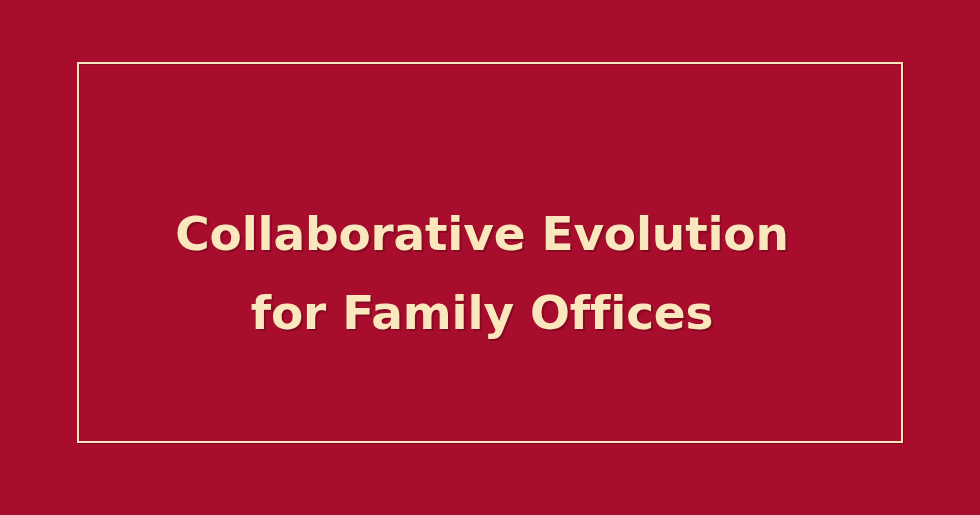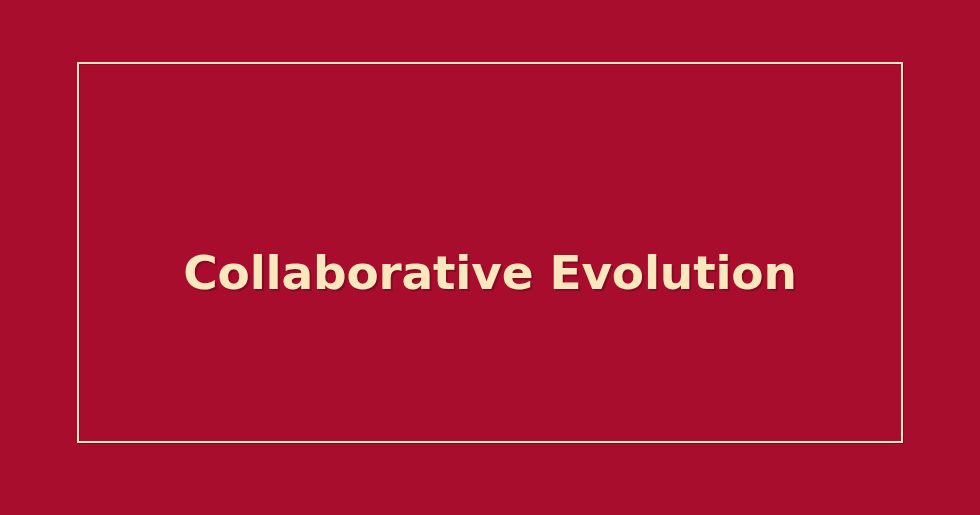--- a/index.html
+++ b/index.html
@@ -30,21 +30,21 @@
     height: 381px;
     box-sizing: border-box;
     border: 2px solid #FAE7BE;
     box-shadow: 1px 1px 0 rgba(90, 6, 22, 0.55),
                 inset 1px 1px 0 rgba(90, 6, 22, 0.30);
     pointer-events: none;
   }
 
   #title-block {
     position: absolute;
-    left: 77px;
+    left: 69px;
     top: 62px;
     width: 826px;
     height: 421px;
     display: flex;
     flex-direction: column;
     align-items: center;
     justify-content: center;
     box-sizing: border-box;
     border-radius: 25px;
   }
@@ -68,15 +68,16 @@
 </style>
 </head>
 <body>
 
 <div id="title-slide">
 
   <div id="decorative-frame"></div>
 
   <div id="title-block">
     <div class="title-line">Collaborative Evolution</div>
+    <div class="title-line">for Family Offices</div>
   </div>
 
 </div>
 
 </body></html>

